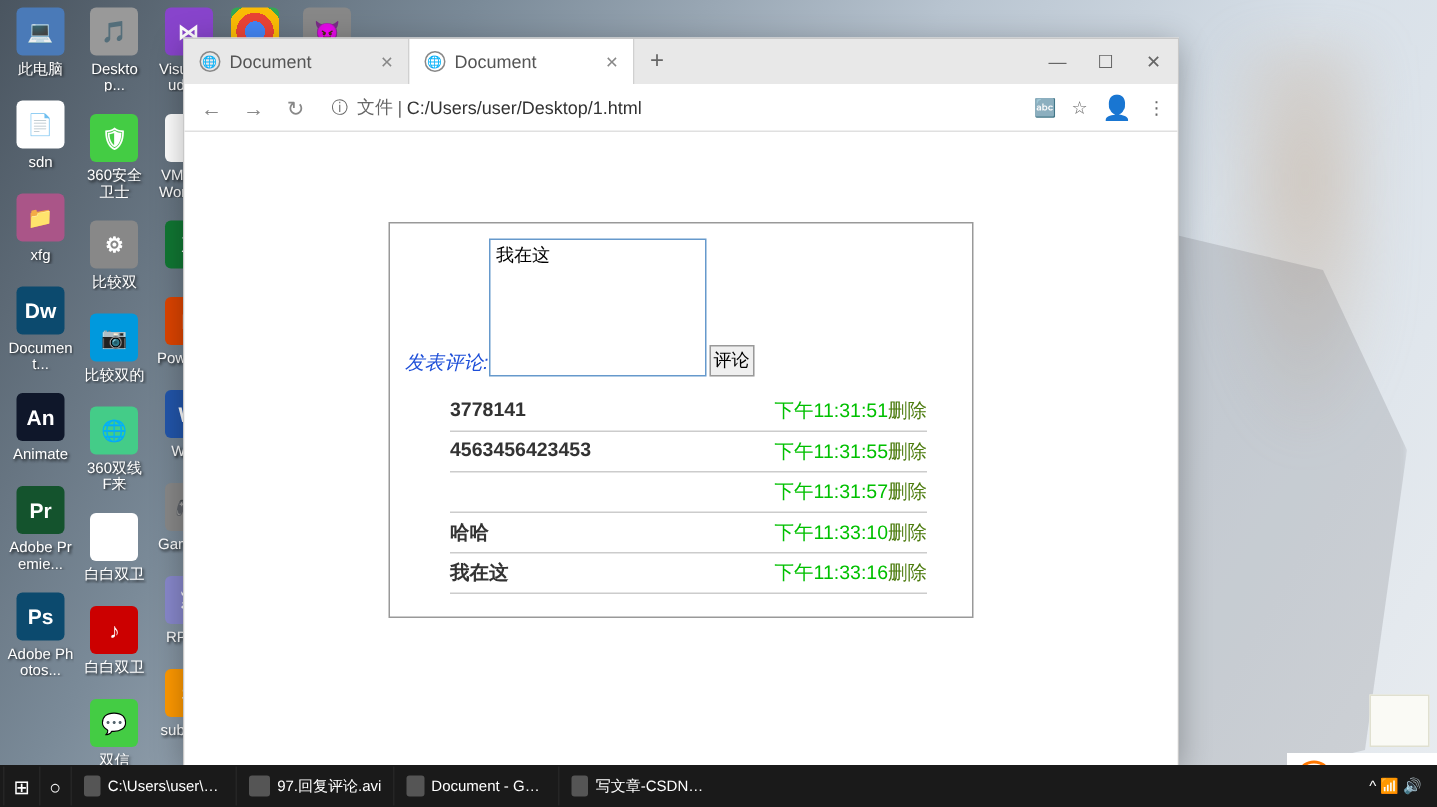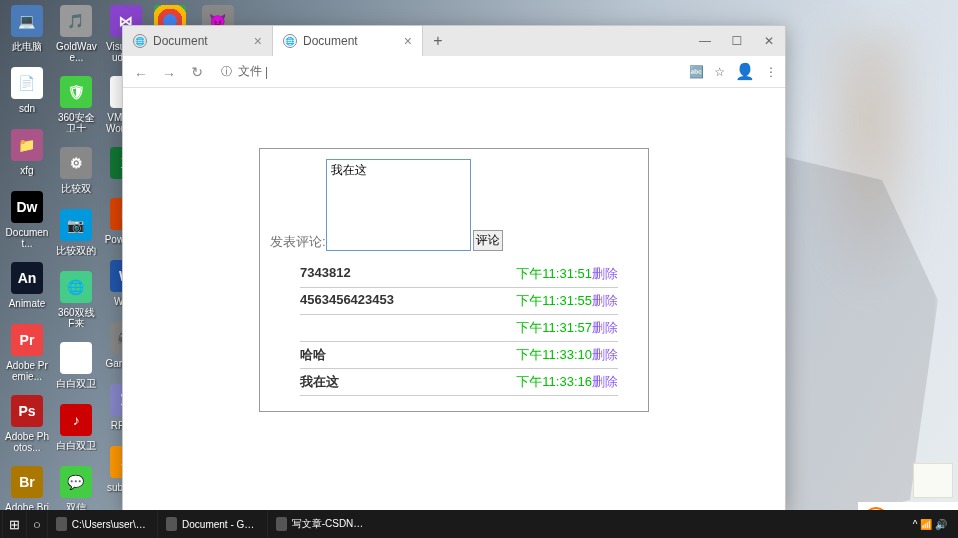--- a/index.html
+++ b/index.html
@@ -202,21 +202,22 @@
       border: 1px solid #999;
       padding: 10px 30px 15px 10px;
     }
     .comment-form {
       display: flex;
       align-items: flex-end;
       margin-bottom: 10px;
     }
     .form-label {
       font-size: 13px;
-      color: #737373;
+      color: #1d4ed8;
+      font-style: italic;
     }
     .comment-textarea {
       width: 145px;
       height: 92px;
       border: 1px solid #6699cc;
       font-size: 12px;
       padding: 2px 4px;
       resize: none;
       font-family: inherit;
     }
@@ -239,21 +240,21 @@
     }
     .comment-text {
       color: #333;
       font-weight: bold;
     }
     .comment-meta {
       margin-left: auto;
       display: flex;
     }
     .comment-time { color: #00c000; }
-    .comment-delete { color: #8b5cf6; cursor: pointer; }
+    .comment-delete { color: #4d7c0f; cursor: pointer; }
     
     
     .taskbar {
       position: absolute;
       bottom: 0;
       left: 0;
       right: 0;
       height: 28px;
       background: #1a1a1a;
       display: flex;
@@ -340,38 +341,35 @@
   <div class="icon-col" id="col1"><div class="desktop-icon">
         <div class="desktop-icon-img" style="background:#4a7ab8">💻</div>
         <div class="desktop-icon-label">此电脑</div>
       </div><div class="desktop-icon">
         <div class="desktop-icon-img" style="background:#ffffff">📄</div>
         <div class="desktop-icon-label">sdn</div>
       </div><div class="desktop-icon">
         <div class="desktop-icon-img" style="background:#aa5588">📁</div>
         <div class="desktop-icon-label">xfg</div>
       </div><div class="desktop-icon">
-        <div class="desktop-icon-img" style="background:#000000">Dw</div>
+        <div class="desktop-icon-img" style="background:#0c4a6e">Dw</div>
         <div class="desktop-icon-label">Document...</div>
       </div><div class="desktop-icon">
         <div class="desktop-icon-img" style="background:#0f172a">An</div>
         <div class="desktop-icon-label">Animate</div>
       </div><div class="desktop-icon">
-        <div class="desktop-icon-img" style="background:#ef4444">Pr</div>
+        <div class="desktop-icon-img" style="background:#14532d">Pr</div>
         <div class="desktop-icon-label">Adobe Premie...</div>
       </div><div class="desktop-icon">
-        <div class="desktop-icon-img" style="background:#b91c1c">Ps</div>
+        <div class="desktop-icon-img" style="background:#0c4a6e">Ps</div>
         <div class="desktop-icon-label">Adobe Photos...</div>
-      </div><div class="desktop-icon">
-        <div class="desktop-icon-img" style="background:#aa7700">Br</div>
-        <div class="desktop-icon-label">Adobe Bridge C...</div>
       </div></div>
   <div class="icon-col" id="col2"><div class="desktop-icon">
         <div class="desktop-icon-img" style="background:#999999">🎵</div>
-        <div class="desktop-icon-label">GoldWave...</div>
+        <div class="desktop-icon-label">Desktop...</div>
       </div><div class="desktop-icon">
         <div class="desktop-icon-img" style="background:#44cc44">🛡</div>
         <div class="desktop-icon-label">360安全卫士</div>
       </div><div class="desktop-icon">
         <div class="desktop-icon-img" style="background:#888888">⚙</div>
         <div class="desktop-icon-label">比较双</div>
       </div><div class="desktop-icon">
         <div class="desktop-icon-img" style="background:#0099dd">📷</div>
         <div class="desktop-icon-label">比较双的</div>
       </div><div class="desktop-icon">
@@ -442,39 +440,40 @@
   </div>
 
   <div class="browser-toolbar">
     <span class="nav-btn">←</span>
     <span class="nav-btn">→</span>
     <span class="nav-btn">↻</span>
     <div class="url-bar">
       <span class="url-icon">ⓘ</span>
       <span>文件</span>
       <span style="margin:0 3px;">|</span>
+      <span class="url-text">C:/Users/user/Desktop/1.html</span>
     </div>
     <div class="toolbar-right">
       <span class="toolbar-icon">🔤</span>
       <span class="toolbar-icon">☆</span>
       <span class="toolbar-icon" style="font-size:16px;">👤</span>
       <span class="toolbar-icon">⋮</span>
     </div>
   </div>
 
   <div class="browser-content">
     <div class="comment-box">
       <div class="comment-form">
         <span class="form-label">发表评论:</span>
         <textarea class="comment-textarea" style="">我在这</textarea>
         <button class="comment-btn">评论</button>
       </div>
       <div class="comment-list" id="comment-list">
           <div class="comment-item">
-            <span class="comment-text">7343812</span>
+            <span class="comment-text">3778141</span>
             <span class="comment-meta">
               <span class="comment-time">下午11:31:51</span>
               <span class="comment-delete">删除</span>
             </span>
           </div>
           <div class="comment-item">
             <span class="comment-text">4563456423453</span>
             <span class="comment-meta">
               <span class="comment-time">下午11:31:55</span>
               <span class="comment-delete">删除</span>
@@ -521,20 +520,24 @@
     </div>
     <div class="task-item start">
       <span style="font-size:13px;">○</span>
     </div>
     <div class="task-item">
       <span class="task-icon-sq"></span>
       <span class="task-label">C:\Users\user\Deskt...</span>
     </div>
     <div class="task-item">
       <span class="task-icon-sq"></span>
+      <span class="task-label">97.回复评论.avi</span>
+    </div>
+    <div class="task-item">
+      <span class="task-icon-sq"></span>
       <span class="task-label">Document - Google...</span>
     </div>
     <div class="task-item">
       <span class="task-icon-sq"></span>
       <span class="task-label">写文章-CSDN博客 - ...</span>
     </div>
     <div class="taskbar-right">^  📶 🔊</div>
 </div>
 
 </body></html>

